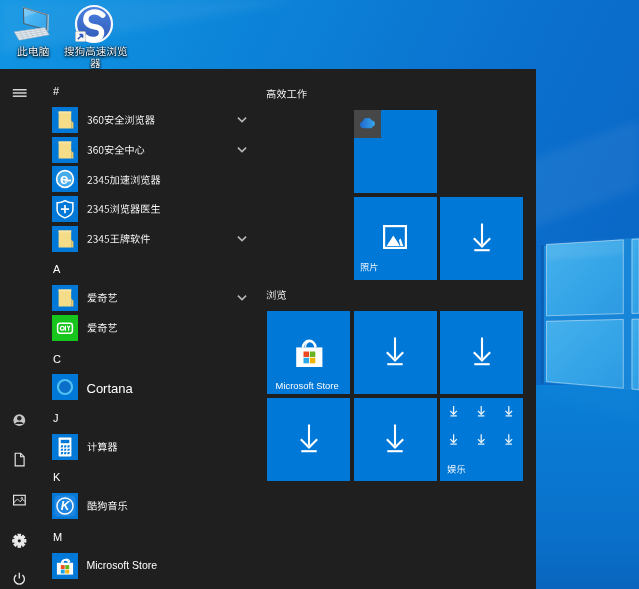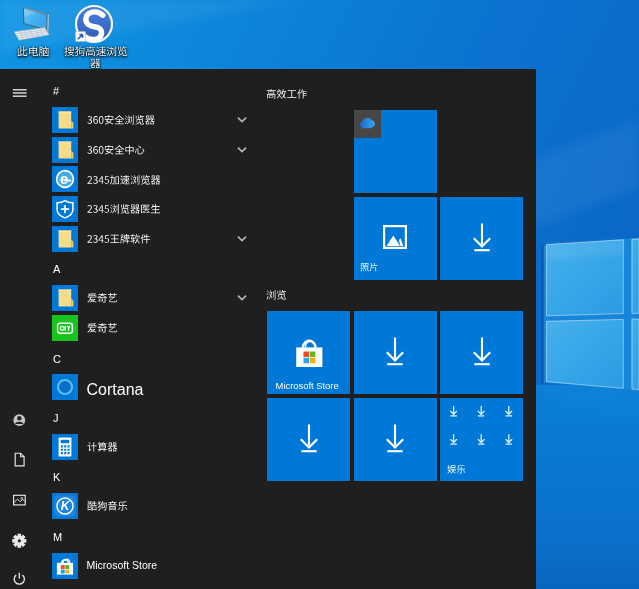--- a/index.html
+++ b/index.html
@@ -194,21 +194,21 @@
       <line x1="13.4" y1="10.8" x2="13.4" y2="15.7" stroke="#fff" stroke-width="1.2"></line>
       <path d="M 15.2,10.8 L 16.6,13 L 18,10.8 M 16.6,13 V 15.7" stroke="#fff" stroke-width="1.2" fill="none"></path>
     </svg>
     <svg style="position:absolute;left:82.5px;top:320.0px;" width="40" height="16">
       <path transform="translate(4,11.7)" d="M8.5 -8.4C6.8 -8.1 3.6 -8.0 1.1 -7.9C1.2 -7.7 1.3 -7.5 1.3 -7.3C3.8 -7.3 6.9 -7.5 8.8 -7.8ZM7.5 -7.5C7.3 -7.1 7.0 -6.5 6.7 -6.1H5.6C5.5 -6.4 5.3 -6.9 5.2 -7.4L4.6 -7.2C4.7 -6.8 4.8 -6.4 4.9 -6.1H3.3C3.2 -6.4 3.0 -6.9 2.8 -7.3L2.3 -7.1C2.4 -6.8 2.5 -6.4 2.6 -6.1H0.8V-4.4H1.5V-5.4H8.7V-4.4H9.4V-6.1H7.4C7.6 -6.4 7.9 -6.9 8.2 -7.3ZM4.1 -2.1H7.2C6.8 -1.7 6.3 -1.3 5.8 -1.0C5.1 -1.3 4.6 -1.7 4.1 -2.1ZM3.7 -5.2C3.7 -4.8 3.6 -4.5 3.5 -4.3H1.6V-3.6H3.3C2.8 -1.9 1.9 -0.7 0.4 0.1C0.6 0.3 0.8 0.6 0.9 0.7C2.0 0.1 2.8 -0.8 3.4 -2.0C3.9 -1.4 4.4 -1.0 5.0 -0.6C4.3 -0.3 3.4 -0.1 2.6 0.0C2.7 0.2 2.9 0.5 2.9 0.7C3.9 0.5 4.9 0.2 5.8 -0.2C6.8 0.2 7.9 0.5 9.1 0.7C9.2 0.5 9.3 0.2 9.5 0.0C8.4 -0.1 7.4 -0.3 6.5 -0.7C7.2 -1.1 7.8 -1.7 8.3 -2.5L7.8 -2.8L7.7 -2.8H3.8C3.9 -3.0 4.0 -3.3 4.1 -3.6H8.6V-4.3H4.3C4.3 -4.5 4.4 -4.8 4.4 -5.0Z M10.7 -4.5V-3.8H17.7V-0.1C17.7 0.0 17.6 0.1 17.4 0.1C17.2 0.1 16.5 0.1 15.7 0.1C15.9 0.3 16.0 0.6 16.0 0.8C17.0 0.8 17.6 0.8 18.0 0.7C18.4 0.6 18.5 0.3 18.5 -0.1V-3.8H19.9V-4.5ZM15.0 -8.6C15.0 -8.2 14.9 -7.9 14.9 -7.6H11.3V-6.9H14.6C14.2 -6.0 13.2 -5.5 11.1 -5.2C11.2 -5.1 11.4 -4.8 11.4 -4.6C13.4 -4.9 14.4 -5.3 15.0 -6.1C16.3 -5.7 17.8 -5.0 18.7 -4.6L19.2 -5.2C18.3 -5.6 16.7 -6.3 15.4 -6.7L15.5 -6.9H19.4V-7.6H15.7C15.7 -7.9 15.8 -8.2 15.8 -8.6ZM12.5 -2.4H15.1V-1.0H12.5ZM11.8 -3.0V0.3H12.5V-0.4H15.9V-3.0Z M22.0 -5.1V-4.3H26.5C22.3 -1.8 22.1 -1.2 22.1 -0.6C22.1 0.1 22.7 0.5 24.0 0.5H28.3C29.4 0.5 29.8 0.2 29.9 -1.5C29.7 -1.5 29.4 -1.6 29.2 -1.7C29.1 -0.4 28.9 -0.2 28.4 -0.2H23.9C23.3 -0.2 22.9 -0.3 22.9 -0.7C22.9 -1.0 23.3 -1.6 28.3 -4.6C28.4 -4.6 28.5 -4.7 28.5 -4.7L28.0 -5.1L27.8 -5.0ZM26.9 -8.6V-7.5H24.1V-8.6H23.3V-7.5H21.0V-6.7H23.3V-5.8H24.1V-6.7H26.9V-5.8H27.6V-6.7H29.9V-7.5H27.6V-8.6Z" fill="#fff"></path>
     </svg>
     <svg class="abs" style="left:52px;top:374.3px" width="26" height="26" viewBox="0 0 26 26">
       <rect width="26" height="26" fill="#0078d7"></rect>
       <circle cx="13" cy="13" r="7" fill="#0b6ec8" stroke="#52c0f0" stroke-width="2.2"></circle>
     </svg>
-    <div class="lbl" style="left:86.5px;top:380.7px;font-size:16px">Cortana</div>
+    <div class="lbl" style="left:86.5px;top:380.7px;font-size:13px">Cortana</div>
     <svg class="abs" style="left:52px;top:433.7px" width="26" height="26" viewBox="0 0 26 26">
       <rect width="26" height="26" fill="#0078d7"></rect>
       <rect x="6.6" y="3.4" width="12.8" height="19.2" rx="0.8" fill="#fff"></rect>
       <rect x="8.7" y="5.8" width="8.6" height="3.4" fill="#0078d7"></rect>
       <polygon points="9.2,11.3 11.299999999999999,11.3 10.7,13.4 8.6,13.4" fill="#0078d7"></polygon>
       <polygon points="12.5,11.3 14.6,11.3 14.0,13.4 11.9,13.4" fill="#0078d7"></polygon>
       <polygon points="15.8,11.3 17.900000000000002,11.3 17.3,13.4 15.200000000000001,13.4" fill="#0078d7"></polygon>
       <polygon points="9.2,14.7 11.299999999999999,14.7 10.7,16.8 8.6,16.8" fill="#0078d7"></polygon>
       <polygon points="12.5,14.7 14.6,14.7 14.0,16.8 11.9,16.8" fill="#0078d7"></polygon>
       <polygon points="15.8,14.7 17.900000000000002,14.7 17.3,16.8 15.200000000000001,16.8" fill="#0078d7"></polygon>

